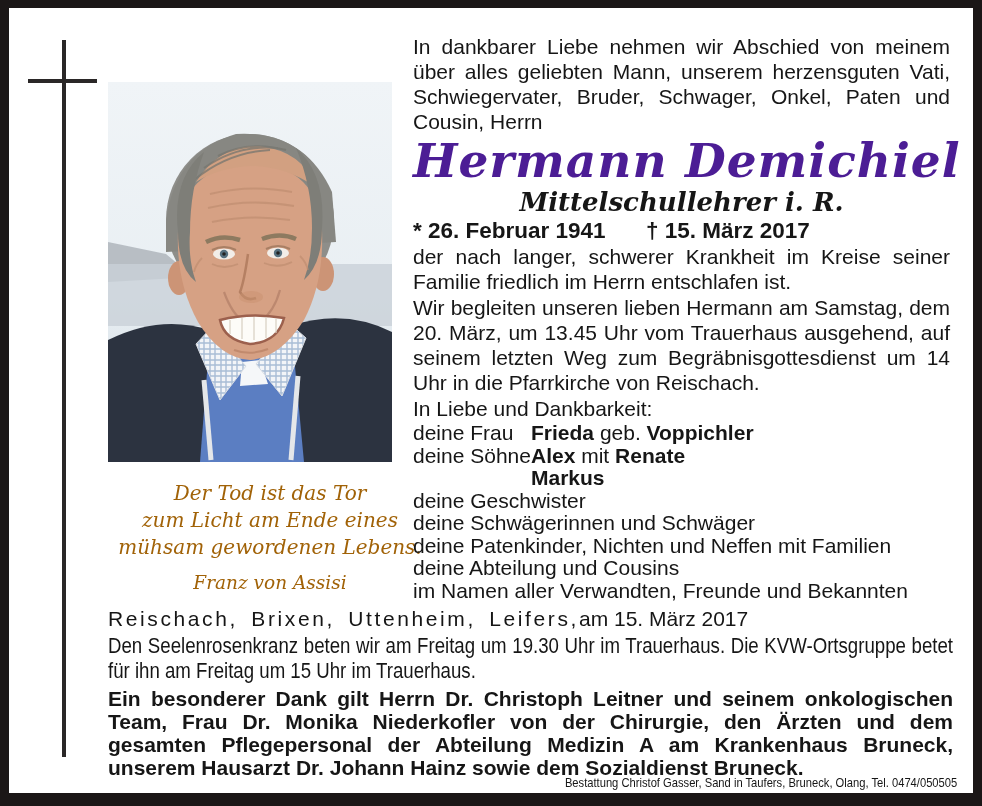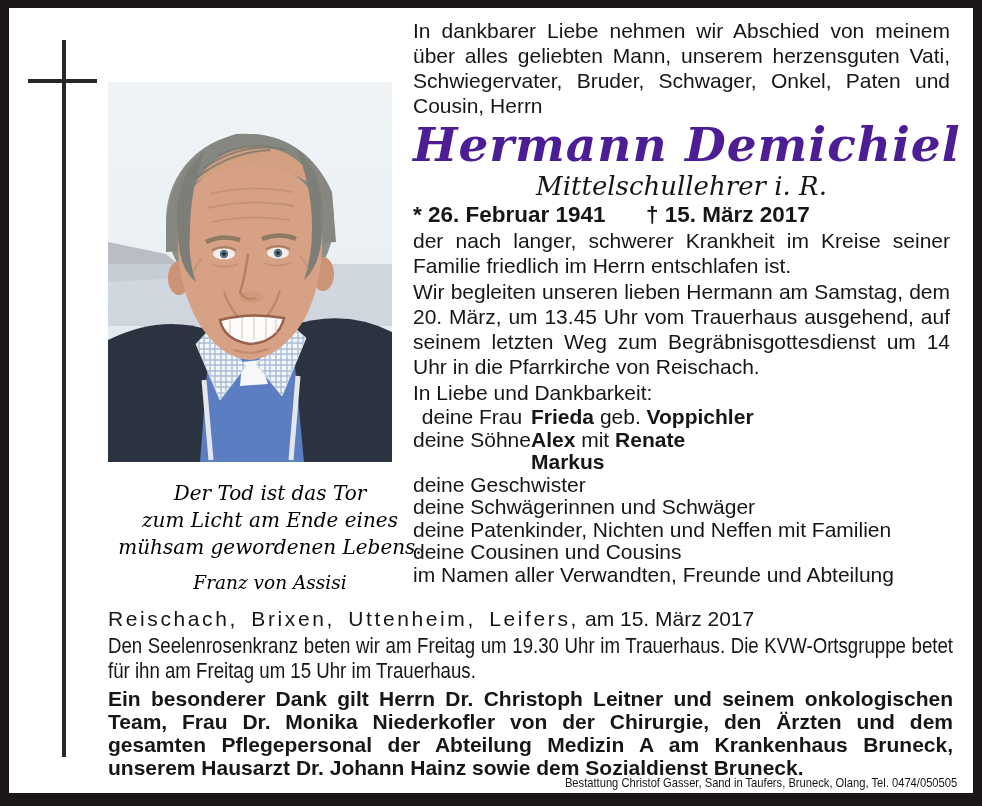--- a/index.html
+++ b/index.html
@@ -24,60 +24,60 @@
   .photo { position: absolute; left: 99px; top: 74px; width: 284px; height: 380px; }
   .photo svg { display: block; }
 
   
   .quote {
     position: absolute; left: 102px; top: 472px; width: 318px;
     text-align: center;
     font-family: "DejaVu Serif", serif;
     font-style: italic;
     font-size: 20px; line-height: 27px;
-    color: #000000;
+    color: #a16207;
   }
   .quote .attr { font-size: 18.5px; margin-top: 8px; }
 
   
-  .right-col { position: absolute; left: 404px; top: 10px; width: 537px; }
+  .right-col { position: absolute; left: 404px; top: 26px; width: 537px; }
   .body { font-size: 21px; line-height: 25px; margin: 0; }
   .just { text-align: justify; hyphens: auto; -webkit-hyphens: auto; }
   .mt { margin-top: 1px; }
 
   .name {
     font-family: "DejaVu Serif", serif;
     font-style: italic; font-weight: bold;
     font-size: 47px; line-height: 54px;
     text-align: center; letter-spacing: 1px;
     white-space: nowrap;
     color: #4c1d95;
   }
   .profession {
     font-family: "DejaVu Serif", serif;
-    font-style: italic; font-weight: normal;
+    font-style: italic; font-weight: bold;
     font-size: 26px; line-height: 29px;
     text-align: center;
   }
   .dates {
     text-align: left; font-weight: bold;
     font-size: 22.5px; line-height: 25px; margin-top: 1px;
   }
   .dates .death { margin-left: 34px; }
 
   .family { margin-top: 1px; font-size: 21px; line-height: 22.5px; }
   .frow { white-space: nowrap; }
-  .flabel { display: inline-block; width: 118px; text-align: center; }
+  .flabel { display: inline-block; width: 118px; }
   .family b, .bold { font-weight: bold; }
 
   
   .bottom { position: absolute; left: 99px; top: 598px; width: 845px; }
   .place-line { font-size: 21px; line-height: 25px; white-space: nowrap; }
   .place-line .spaced { letter-spacing: 2.6px; word-spacing: 5px; }
-  .place-line .pdate { margin-left: 6px; }
+  .place-line .pdate { }
   .rosary-wrap { margin: 2px 0 0 0; }
   .cond-block {
     display: block; width: 118%;
     transform: scaleX(0.8475); transform-origin: 0 0;
     font-size: 22px; line-height: 25px;
     text-align: justify;
   }
   .thanks { margin-top: 4px; font-size: 21px; line-height: 23px; font-weight: bold; }
 
   .funeral-home {
@@ -189,22 +189,22 @@
     <p class="body just mt">Wir begleiten unseren lieben Hermann am Samstag, dem 20. März, um 13.45 Uhr vom Trauerhaus ausgehend, auf seinem letzten Weg zum Begräbnisgottesdienst um 14 Uhr in die Pfarrkirche von Reischach.</p>
     <p class="body mt">In Liebe und Dankbarkeit:</p>
 
     <div class="family">
       <div class="frow"><span class="flabel">deine Frau</span><b>Frieda</b> <span>geb.</span> <b>Voppichler</b></div>
       <div class="frow"><span class="flabel">deine Söhne</span><b>Alex</b> <span>mit</span> <b>Renate</b></div>
       <div class="frow"><span class="flabel"></span><b>Markus</b></div>
       <div>deine Geschwister</div>
       <div>deine Schwägerinnen und Schwäger</div>
       <div>deine Patenkinder, Nichten und Neffen mit Familien</div>
-      <div>deine Cousinen und Cousins</div>
-      <div>im Namen aller Verwandten, Freunde und Abteilung</div>
+      <div>deine Abteilung und Cousins</div>
+      <div>im Namen aller Verwandten, Freunde und Bekannten</div>
     </div>
   </div>
 
   <div class="bottom">
     <div class="place-line">
       <span class="spaced">Reischach, Brixen, Uttenheim, Leifers,</span><span class="pdate">am 15. März 2017</span>
     </div>
     <p class="rosary-wrap">
         <span class="cond-block">Den Seelenrosenkranz beten wir am Freitag um 19.30 Uhr im Trauerhaus. Die KVW-Ortsgruppe betet für ihn am Freitag um 15 Uhr im Trauerhaus.</span>
       </p>

